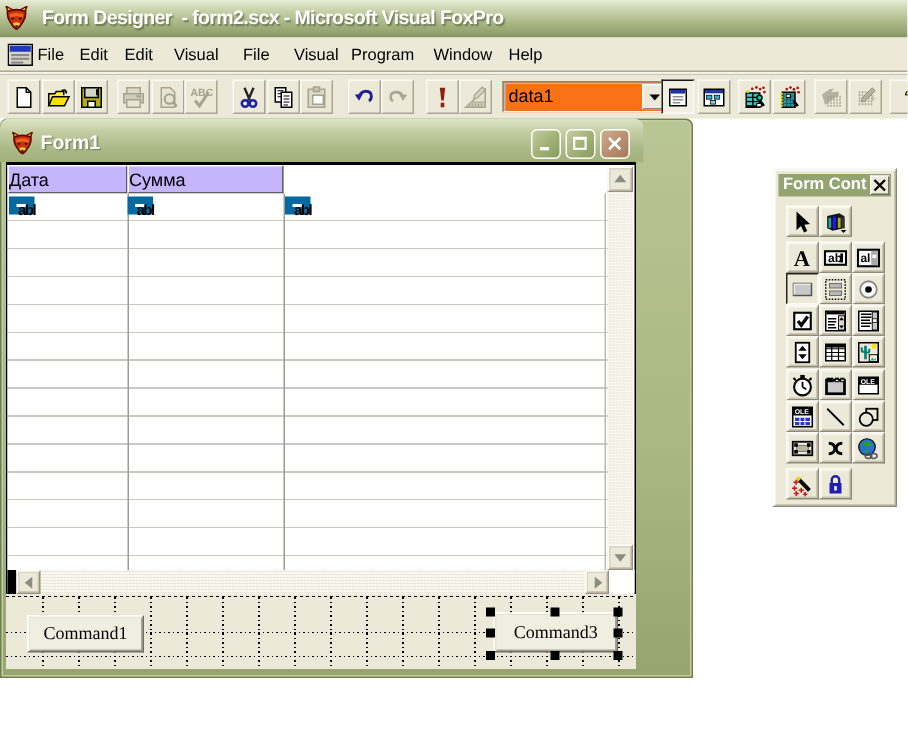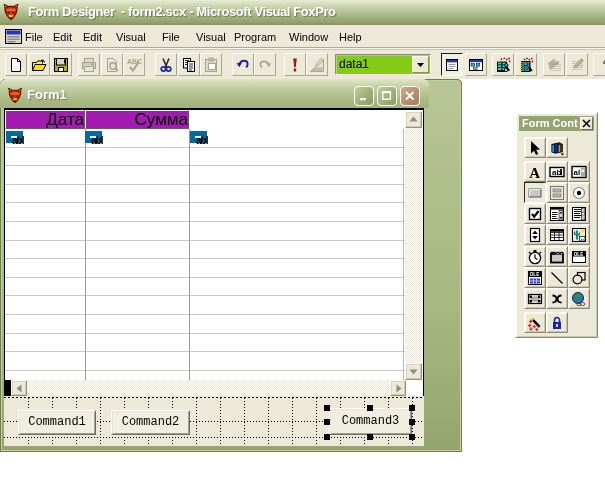--- a/index.html
+++ b/index.html
@@ -24,29 +24,29 @@
 #fw-title{position:absolute;left:0;top:0;width:429px;height:29px;border-radius:6px 6px 0 0;
  background:linear-gradient(180deg,#dfe6c8 0%,#c3cda2 30%,#abb987 70%,#a2b07c 100%)}
 #fw-title .txt{position:absolute;left:27px;top:8px;font-size:13px;font-weight:bold;color:#fff;text-shadow:1px 1px 1px rgba(60,70,40,.5)}
 .capbtn{position:absolute;top:7px;width:20px;height:20px;border-radius:4px;border:1px solid #fff;display:flex;align-items:center;justify-content:center}
 .capbtn.grn{background:linear-gradient(135deg,#c2cd9c 0%,#a0b073 55%,#8b9c60 100%)}
 .capbtn.red{background:linear-gradient(135deg,#cfa98d 0%,#b98d6f 55%,#a87a5c 100%)}
 
 #fw-inner{position:absolute;left:4px;top:29px;width:420px;height:338px;background:#ece9d8;overflow:hidden}
 
 #grid{position:absolute;left:0;top:0;width:420px;height:288px;background:#fff;border:1px solid #000;border-top-width:2px}
-.ghead{position:absolute;top:0;height:19px;background:#a21caf;border-top:1px solid #fdfdfb;border-left:1px solid #fdfdfb;border-right:1px solid #5f5f5b;border-bottom:1px solid #5f5f5b;color:#000;font-size:17px;text-align:right;line-height:18px}
+.ghead{position:absolute;top:0;height:19px;background:#c4b5fd;border-top:1px solid #fdfdfb;border-left:1px solid #fdfdfb;border-right:1px solid #5f5f5b;border-bottom:1px solid #5f5f5b;color:#000;font-size:12px;text-align:left;line-height:18px}
 .gv{position:absolute;width:1px;background:#9b9b95}
 .grows{position:absolute;left:0;top:19px;width:403px;height:251px;
  background:repeating-linear-gradient(180deg,#fff 0px,#fff 17.6px,#c9c9c4 17.6px,#c9c9c4 18.6px)}
 
 .sbtn{position:absolute;background:#ece9d8;border:1px solid;border-color:#fdfcf7 #96927e #96927e #fdfcf7;box-shadow:1px 1px 0 #d8d4c0 inset,-1px -1px 0 #cdc9b5 inset;display:flex;align-items:center;justify-content:center}
 .track{position:absolute;background:conic-gradient(#fff 0 25%,#ece7d6 0 50%,#fff 0 75%,#ece7d6 0) 0 0/2px 2px}
 
-.cmdbtn{position:absolute;background:#f0eee1;border:1px solid;border-color:#fffefb #6c6c66 #6c6c66 #fffefb;box-shadow:1px 1px 0 #e7e4d4 inset,-1px -1px 0 #a5a295 inset;font-size:12px;color:#000;text-align:center;font-family:Liberation Mono, monospace}
+.cmdbtn{position:absolute;background:#f0eee1;border:1px solid;border-color:#fffefb #6c6c66 #6c6c66 #fffefb;box-shadow:1px 1px 0 #e7e4d4 inset,-1px -1px 0 #a5a295 inset;font-size:12px;color:#000;text-align:center;font-family:Liberation Serif, serif}
 .hdl{position:absolute;width:6px;height:6px;background:#000}
 
 .abl{position:absolute;width:17px;height:12px;background:#fff;border:5px solid #0369a1;font-size:10px;font-weight:bold;line-height:10px;color:#000;padding-left:1px;letter-spacing:-1px}
 
 #toolbox{position:absolute;left:515px;top:112px;width:83px;height:226px;background:#ece9d8;
  border:1px solid;border-color:#fdfcf7 #8e8a77 #8e8a77 #fdfcf7;box-shadow:1px 1px 0 #fff inset,-1px -1px 0 #cbc7b4 inset}
 #tb-title{position:absolute;left:3px;top:3px;width:75px;height:15px;background:#93a471;color:#fff;font-size:11px;font-weight:bold;line-height:15px;padding-left:3px}
 #tb-close{position:absolute;right:1px;top:1px;width:13px;height:13px;background:#ece9d8;border:1px solid;border-color:#fff #716d5c #716d5c #fff;display:flex;align-items:center;justify-content:center}
 .xbtn{position:absolute;width:22px;height:21px;background:#ece9d8;border:1px solid;border-color:#fdfcf7 #8e8a77 #8e8a77 #fdfcf7;box-shadow:1px 1px 0 #f8f6ee inset,-1px -1px 0 #c9c5b2 inset;display:flex;align-items:center;justify-content:center}
 .xbtn.sel{border-color:#26261f #fdfcf7 #fdfcf7 #26261f;box-shadow:none}
@@ -183,21 +183,21 @@
  <div class="tbtn" style="left:306px">
       <svg width="16" height="16" viewBox="0 0 16 16">
         <path d="M1.5 14.5 L14.5 14.5 L14.5 2.5 Z" fill="#e6e3d2" stroke="#a7a390"></path>
         <path d="M1.5 14.5 L14.5 14.5 L14.5 11 L5 11 Z" fill="#c9c5b0" stroke="#a7a390" stroke-width=".6"></path>
         <g stroke="#a7a390" stroke-width=".7">
           <path d="M4 14.5 v-2 M6 14.5 v-2 M8 14.5 v-2 M10 14.5 v-2 M12 14.5 v-2"></path>
         </g>
         <path d="M12.5 1 l2 2 -5.5 5.5 -2 .2.2-2.2 z" fill="#d8d5c4" stroke="#a7a390" stroke-width=".8"></path>
       </svg>
     </div>
- <div class="abs" style="left:335px;top:5px;width:96px;height:21px;background:#84cc16;border:1px solid;border-color:#8e8a77 #fdfcf7 #fdfcf7 #8e8a77;box-shadow:1px 1px 0 #c0bcaa inset">
+ <div class="abs" style="left:335px;top:5px;width:112px;height:21px;background:#f97316;border:1px solid;border-color:#8e8a77 #fdfcf7 #fdfcf7 #8e8a77;box-shadow:1px 1px 0 #c0bcaa inset">
    <div class="abs" style="left:3px;top:2px;font-size:12px">data1</div>
    <div class="abs" style="right:1px;top:1px;width:17px;height:17px;background:#ece9d8;border:1px solid;border-color:#fdfcf7 #8e8a77 #8e8a77 #fdfcf7"><svg width="15" height="15" viewBox="0 0 15 15">
           <path d="M4 6 h7 l-3.5 4 z" fill="#000"></path>
         </svg></div>
  </div>
  <div class="tbtn pressed" style="left:441px">
       <svg width="16" height="16" viewBox="0 0 16 16">
         <rect x="2.5" y="2.5" width="11" height="11" fill="#fff" stroke="#000"></rect>
         <rect x="3" y="3" width="10" height="2.4" fill="#2135a8"></rect>
         <g stroke="#909090" stroke-width=".9">
@@ -379,21 +379,20 @@
         <line x1="288.5" y1="2" x2="288.5" y2="50" stroke-dasharray="1 2"></line>
         <line x1="312.5" y1="2" x2="312.5" y2="50" stroke-dasharray="1 2"></line>
         <line x1="336.5" y1="2" x2="336.5" y2="50" stroke-dasharray="1 2"></line>
         <line x1="360.5" y1="2" x2="360.5" y2="50" stroke-dasharray="1 2"></line>
         <line x1="384.5" y1="2" x2="384.5" y2="50" stroke-dasharray="1 2"></line>
         <line x1="408.5" y1="2" x2="408.5" y2="50" stroke-dasharray="1 2"></line>
       </g>
     </svg>
 
     <div class="cmdbtn" style="left:14px;top:302px;width:78px;height:25px;line-height:23px">Command1</div>
-    <div class="cmdbtn" style="left:107px;top:302px;width:79px;height:25px;line-height:23px">Command2</div>
     <div class="cmdbtn" style="left:325px;top:300px;width:83px;height:27px;line-height:25px">Command3</div>
     <div class="hdl" style="left:320px;top:297px"></div>
     <div class="hdl" style="left:363px;top:297px"></div>
     <div class="hdl" style="left:405px;top:297px"></div>
     <div class="hdl" style="left:320px;top:311px"></div>
     <div class="hdl" style="left:405px;top:311px"></div>
     <div class="hdl" style="left:320px;top:326px"></div>
     <div class="hdl" style="left:363px;top:326px"></div>
     <div class="hdl" style="left:405px;top:326px"></div>
   </div>

